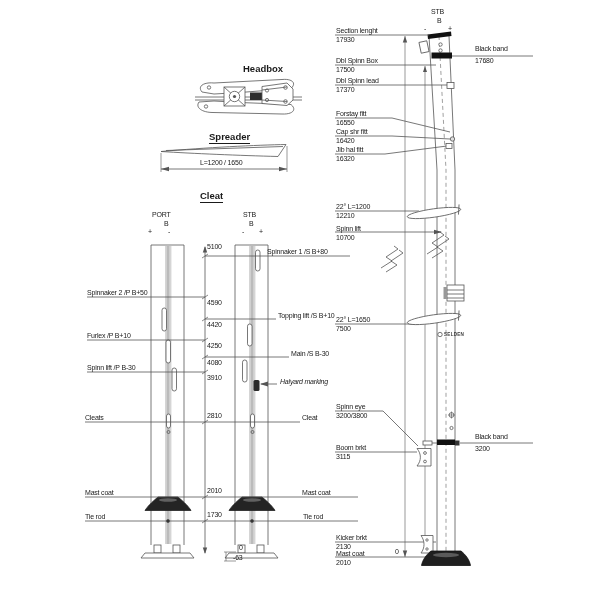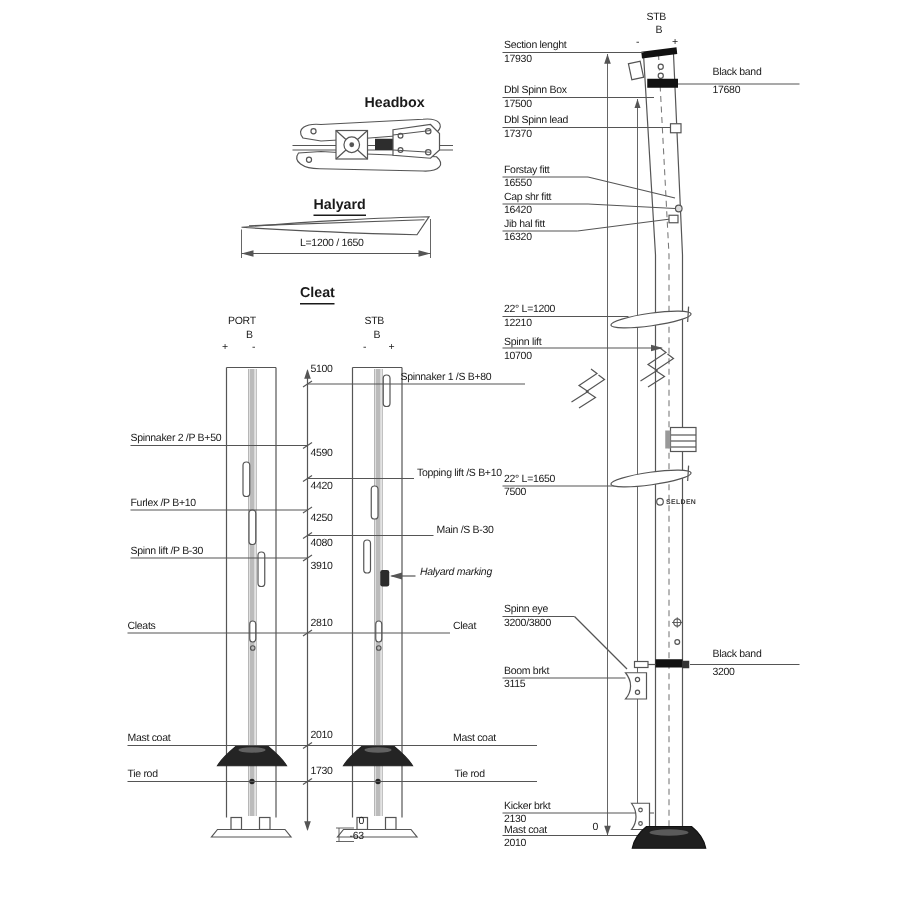--- a/index.html
+++ b/index.html
@@ -204,21 +204,21 @@
       <path d="M421,535.5 L433,535.5 L433,553 L421,553 C425,548 425,541 421,535.5 Z" fill="#fff"></path>
       <circle cx="427" cy="540" r="1.2"></circle>
         <circle cx="427" cy="549" r="1.2"></circle>
 
       <path d="M431,551 L461,551 C466,555 469.5,560 470.5,565.5 L421.5,565.5 C422.5,560 426,555 431,551 Z" fill="#1f1f1f" stroke="#111"></path>
       <ellipse cx="446" cy="555" rx="13" ry="2.2" fill="#8a8a8a" opacity="0.55" stroke="none"></ellipse>
     </g>
   </svg>
 
   <div class="t b" style="left:243px;top:64px">Headbox</div>
-  <div class="t b u" style="left:209px;top:132px">Halyard</div>
+  <div class="t b u" style="left:209px;top:132px">Spreader</div>
   <div class="t" style="left:200px;top:159px">L=1200 / 1650</div>
   <div class="t b u" style="left:200px;top:191px">Cleat</div>
 
   <div class="t" style="left:152px;top:211px">PORT</div>
   <div class="t" style="left:164px;top:220px">B</div>
   <div class="t" style="left:148px;top:228px">+</div>
   <div class="t" style="left:168px;top:228px">-</div>
   <div class="t" style="left:243px;top:211px">STB</div>
   <div class="t" style="left:249px;top:220px">B</div>
   <div class="t" style="left:242px;top:228px">-</div>

